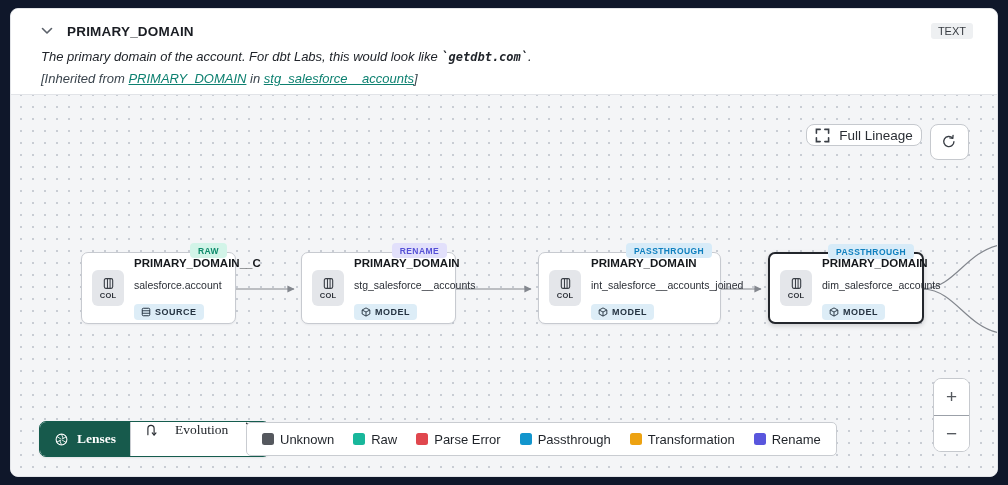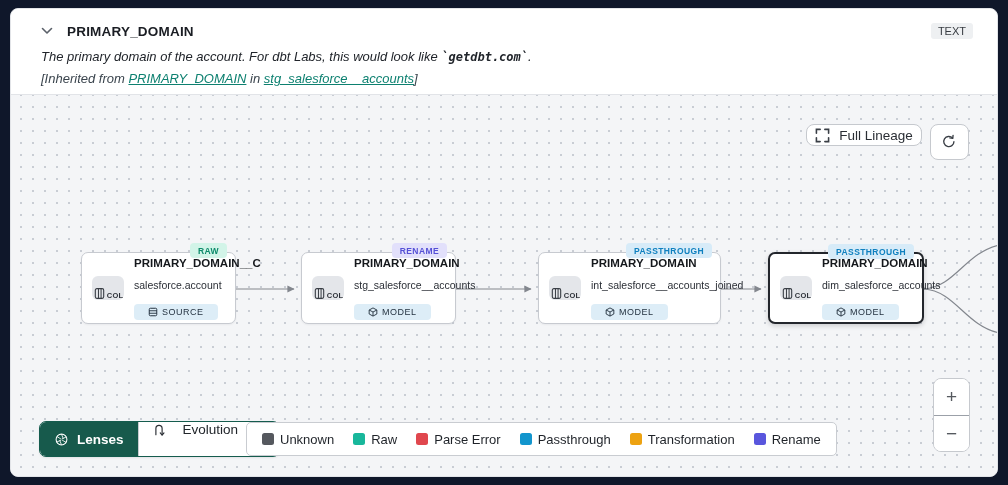--- a/index.html
+++ b/index.html
@@ -55,34 +55,34 @@
   .node.selected { border: 2px solid #23262c; box-shadow: 0 2px 5px rgba(20,24,30,.18); }
   .n1 { left: 70px;  width: 155px; }
   .n2 { left: 290px; width: 155px; }
   .n3 { left: 527px; width: 183px; }
   .n4 { left: 757px; width: 156px; }
   .node-tag { position: absolute; top: -10px; right: 8px; font-size: 8.5px; font-weight: 700;
     letter-spacing: .4px; padding: 3px 8px 2px; border-radius: 4px; line-height: 1.2; }
   .tag-raw { background: #d2f4e8; color: #0d8a6a; }
   .tag-rename { background: #e2e0fb; color: #5550d6; }
   .tag-passthrough { background: #d7ebf8; color: #1080bf; }
-  .colbox { width: 32px; height: 24px; background: #e4e6ea; border-radius: 6px; flex: 0 0 auto;
-    display: flex; flex-direction: row; align-items: flex-end; justify-content: center; gap: 1px; }
+  .colbox { width: 32px; height: 36px; background: #e4e6ea; border-radius: 6px; flex: 0 0 auto;
+    display: flex; flex-direction: column; align-items: center; justify-content: center; gap: 1px; }
   .colbox .col-label { font-size: 7.5px; font-weight: 700; color: #2f333a; letter-spacing: .2px; }
   .node-body { display: flex; flex-direction: column; min-width: 0; gap: 8px; }
   .node-title { font-size: 11.5px; font-weight: 600; color: #15181c; white-space: nowrap; }
   .node-sub { font-size: 10.5px; color: #2b2f36; margin-top: 2px; white-space: nowrap; }
   .node-badge { display: inline-flex; align-items: center; gap: 4px; align-self: flex-start;
     margin-top: 5px; background: #ddedf7; color: #253341; border-radius: 4px;
-    font-size: 9px; font-weight: 400; letter-spacing: .5px; padding: 3px 14px; text-align: center; }
+    font-size: 9px; font-weight: 700; letter-spacing: .5px; padding: 3px 7px; text-align: center; }
 
   
   .lens-group { position: absolute; left: 28px; top: 326px; height: 36px; display: flex;
     border-radius: 7px; overflow: hidden; border: 1px solid #155c4e; z-index: 3;
-    box-shadow: 0 1px 2px rgba(20,24,30,.08); }
+    box-shadow: 0 1px 2px rgba(20,24,30,.08); font-family: Liberation Serif, serif; }
   .lens-btn { display: flex; align-items: center; gap: 8px; background: #175a4c; color: #fff;
     padding: 0 14px; font-size: 13.5px; font-weight: 600; cursor: pointer; }
   .lens-dd { display: flex; align-items: flex-start; gap: 17px; background: #fff; color: #22262b;
     padding: 0 13px; font-size: 13.5px; cursor: pointer; border-left: 1px solid #c9ccd1; }
   .legend { position: absolute; left: 235px; top: 327px; height: 34px; display: flex;
     align-items: center; gap: 19px; background: #fff; border: 1px solid #c9ccd1;
     border-radius: 5px; padding: 0 15px; z-index: 3; }
   .legend-item { display: flex; align-items: center; gap: 6px; }
   .legend-swatch { width: 12px; height: 12px; border-radius: 2.5px; }
   .legend-label { font-size: 13px; color: #1f2329; }

